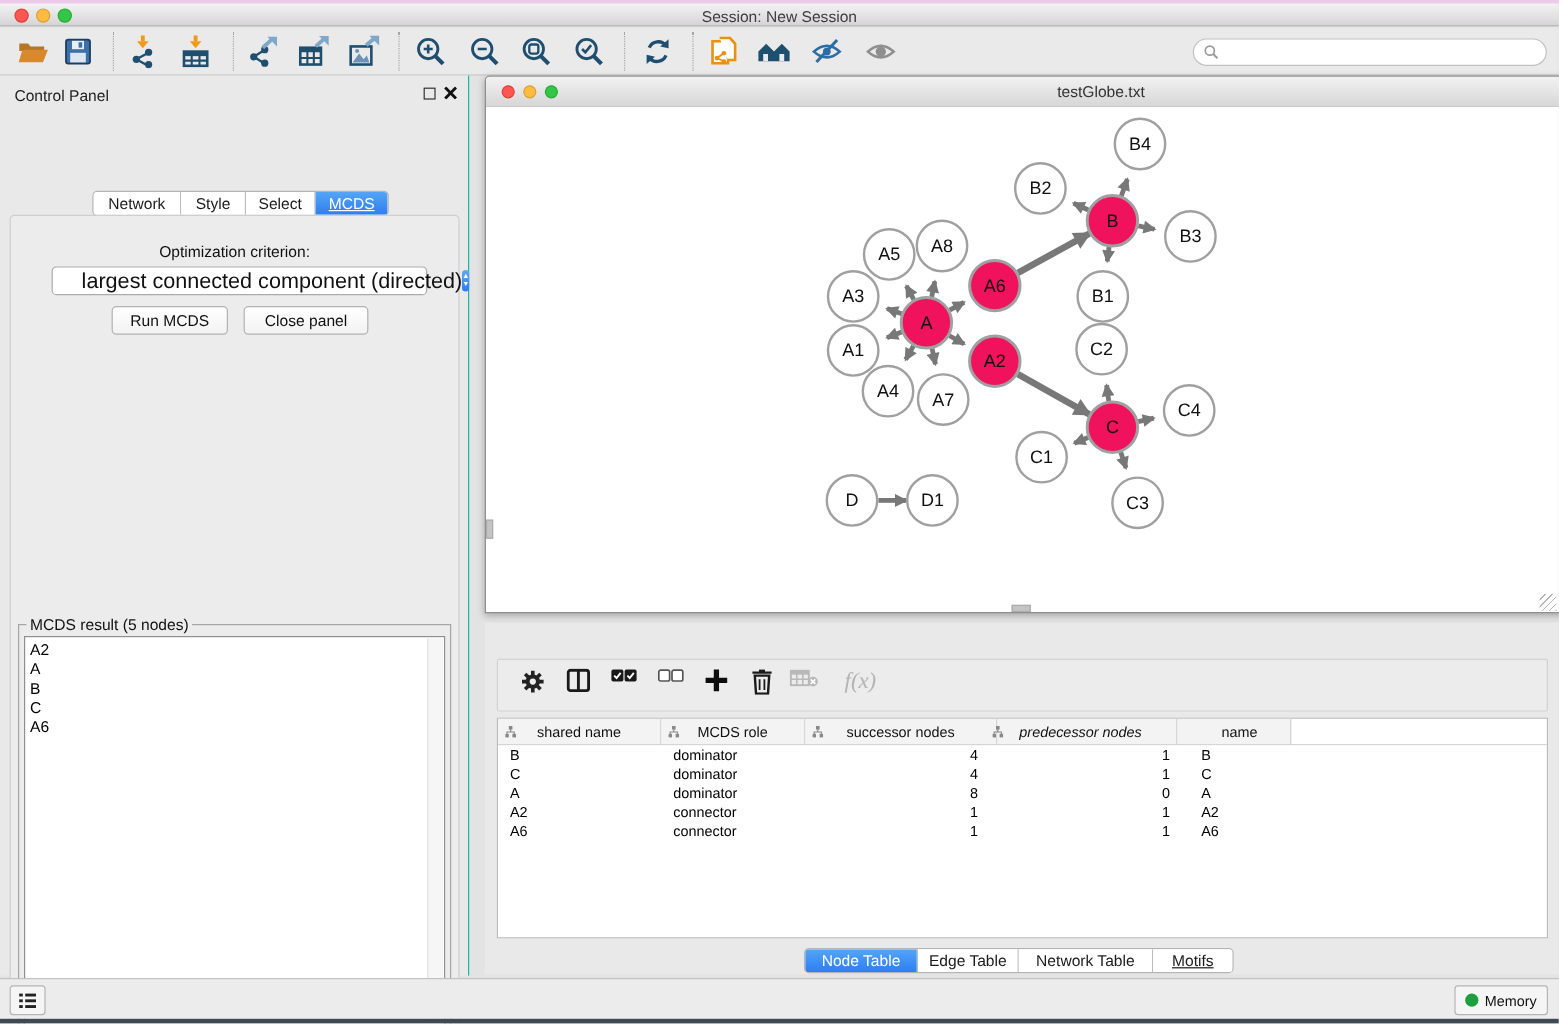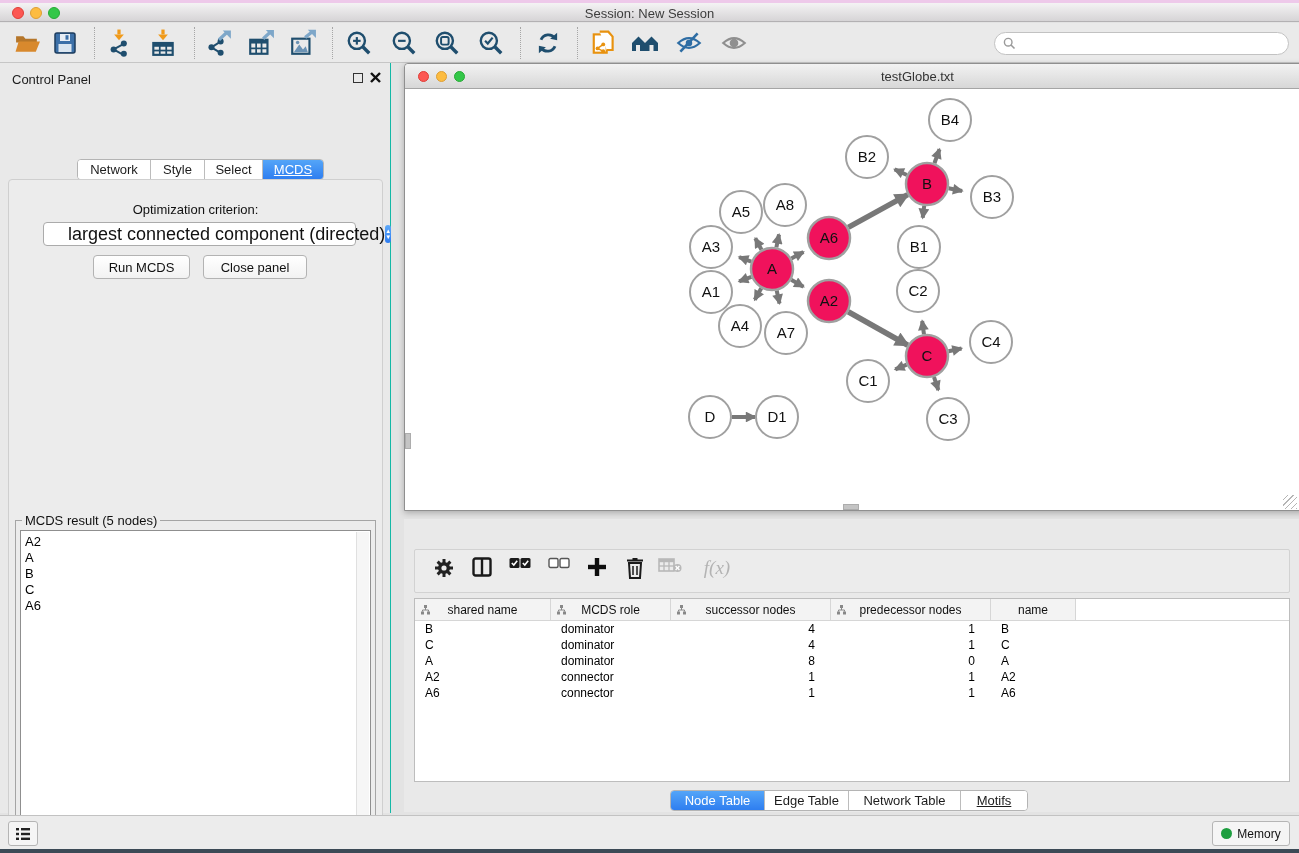--- a/index.html
+++ b/index.html
@@ -545,21 +545,21 @@
                 <rect x="3" y="0" width="3" height="3"></rect>
                 <rect x="0" y="6.5" width="3" height="3"></rect>
                 <rect x="6" y="6.5" width="3" height="3"></rect>
               </g>
               <g stroke="#888" stroke-width="1" fill="none">
                 <path d="M4.5 3 V5 M1.5 6.5 V5 H7.5 V6.5"></path>
               </g>
             </svg>
             <div class="hlabel">successor nodes</div>
           </div>
-          <div class="hcell" style="left: 416px; width: 160px;">
+          <div class="hcell" style="left: 406px; width: 160px; font-style: italic;">
             <svg width="9" height="10" viewBox="0 0 9 10">
               <g fill="#888">
                 <rect x="3" y="0" width="3" height="3"></rect>
                 <rect x="0" y="6.5" width="3" height="3"></rect>
                 <rect x="6" y="6.5" width="3" height="3"></rect>
               </g>
               <g stroke="#888" stroke-width="1" fill="none">
                 <path d="M4.5 3 V5 M1.5 6.5 V5 H7.5 V6.5"></path>
               </g>
             </svg>

